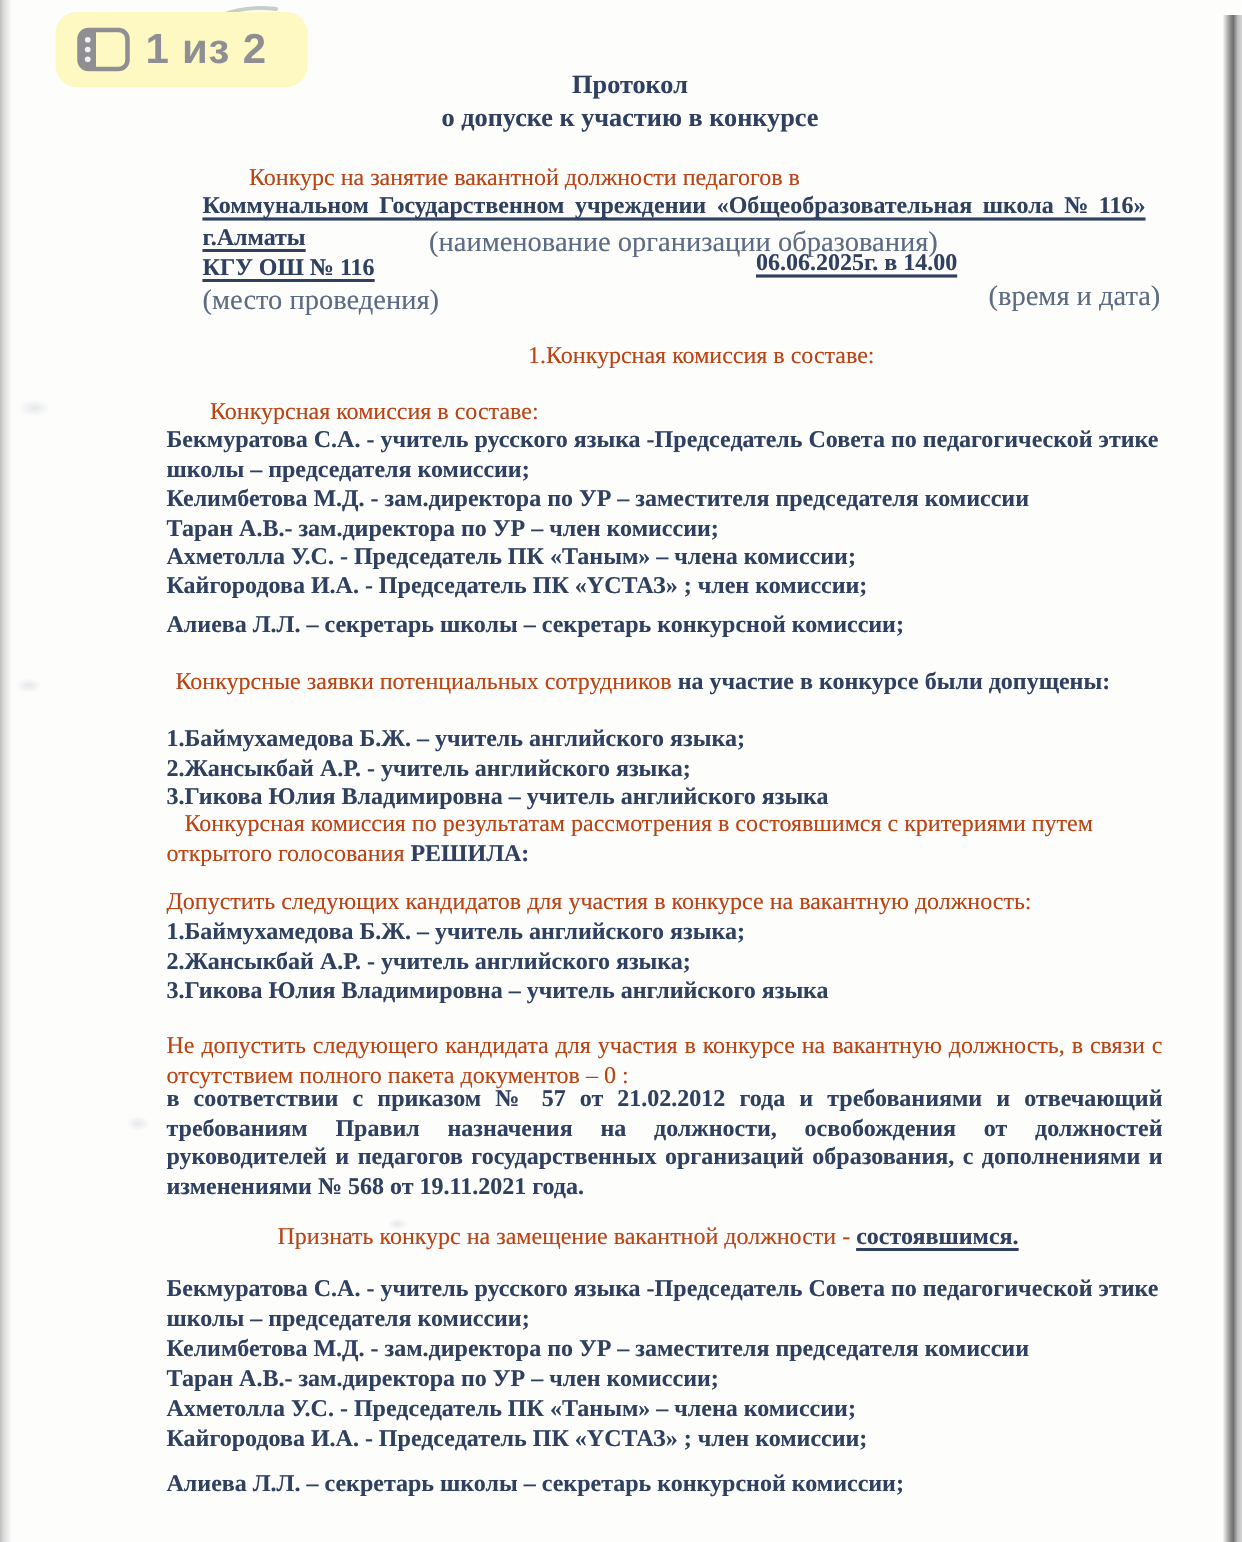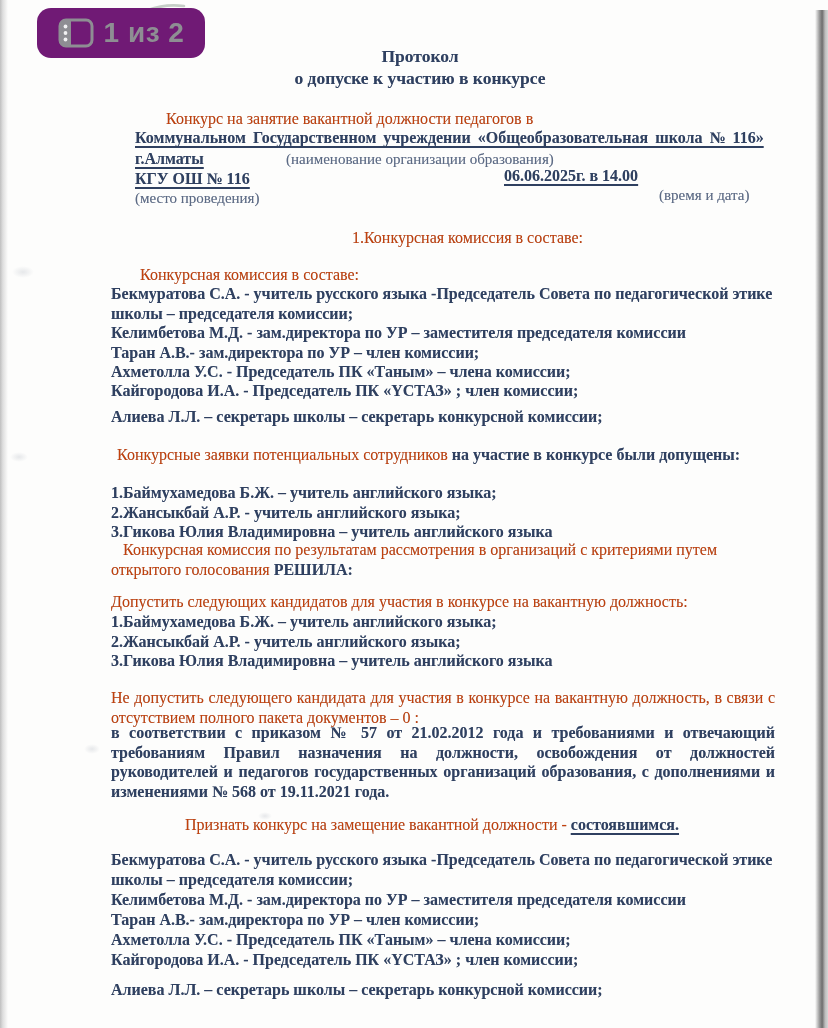--- a/index.html
+++ b/index.html
@@ -22,35 +22,34 @@
   .scan-mark{position:absolute;left:122px;top:0;opacity:.55;}
   .smudge{position:absolute;border-radius:50%;background:radial-gradient(ellipse at center,rgba(148,156,170,.22),rgba(148,156,170,0) 70%);}
   .s1{left:12px;top:266px;width:22px;height:12px;}
   .s2{left:10px;top:452px;width:18px;height:10px;}
   .s3{left:84px;top:744px;width:16px;height:10px;}
   .s4{left:258px;top:812px;width:14px;height:8px;}
 
   
   .pill{
     position:absolute;left:37px;top:8px;height:50px;width:168px;
-    background:#701a75;border-radius:14px;
+    background:#fef9c3;border-radius:14px;
     display:flex;align-items:center;gap:10px;padding:0 14px;box-sizing:border-box;
     font-family:"Liberation Sans","DejaVu Sans",sans-serif;
-    justify-content:center;
   }
   .pill-text{color:#8e8e93;font-size:28px;font-weight:600;letter-spacing:.5px;white-space:nowrap;}
 
   
   .doc{position:absolute;left:111px;top:0;width:664px;color:#51617f;font-size:16px;}
   .doc > *{position:absolute;margin:0;width:100%;box-sizing:border-box;}
   .b{font-weight:700;color:#2f4060;text-shadow:0 0 .5px rgba(47,64,96,.55);}
   .n{font-weight:400;color:#c2410c;}
   .u{text-decoration:underline;text-decoration-thickness:1.5px;text-underline-offset:3px;}
   .j{text-align:justify;}
-  .cap{color:#5d6b85;font-size:15px;width:auto;white-space:nowrap;text-shadow:0 0 .4px rgba(93,107,133,.45);}
+  .cap{color:#5d6b85;font-size:19px;width:auto;white-space:nowrap;text-shadow:0 0 .4px rgba(93,107,133,.45);}
   .doc div,.doc p,.doc span{text-shadow:0 0 .4px rgba(81,97,127,.4);}
 
   .t1{top:46px;left:-111px;width:840px;text-align:center;font-size:17.5px;}
   .t2{top:68px;left:-111px;width:840px;text-align:center;font-size:17.5px;}
   .intro{top:110px;padding-left:55px;}
   .org{top:129px;left:24px;width:640px;word-spacing:3px;white-space:nowrap;}
   .city{top:150px;left:24px;width:auto;}
   .cap-org{top:151px;left:175px;}
   .place{top:170px;left:24px;width:auto;}
   .dt{top:167px;left:393px;width:auto;}
@@ -129,21 +128,21 @@
     <div class="secr1 b">Алиева Л.Л. – секретарь школы – секретарь конкурсной комиссии;</div>
 
     <p class="apps j"><span class="n">Конкурсные заявки потенциальных  сотрудников </span><span class="b">на участие в конкурсе были допущены:</span></p>
 
     <div class="cand1">
       <div class="b">1.Баймухамедова Б.Ж. – учитель английского языка;</div>
       <div class="b">2.Жансыкбай А.Р. - учитель английского языка;</div>
       <div class="b">3.Гикова Юлия Владимировна – учитель английского языка</div>
     </div>
 
-    <p class="dec"><span class="n">Конкурсная комиссия по результатам рассмотрения в организаций с критериями путем открытого голосования </span><span class="b">РЕШИЛА:</span></p>
+    <p class="dec"><span class="n">Конкурсная комиссия по результатам рассмотрения в состоявшимся с критериями путем открытого голосования </span><span class="b">РЕШИЛА:</span></p>
 
     <div class="admit-h n">Допустить следующих кандидатов для участия в конкурсе на вакантную должность:</div>
 
     <div class="cand2">
       <div class="b">1.Баймухамедова Б.Ж. – учитель английского языка;</div>
       <div class="b">2.Жансыкбай А.Р. - учитель английского языка;</div>
       <div class="b">3.Гикова Юлия Владимировна – учитель английского языка</div>
     </div>
 
     <p class="reject j n">Не допустить следующего кандидата для участия в конкурсе на вакантную должность, в связи с отсутствием полного пакета документов – 0 :</p>

